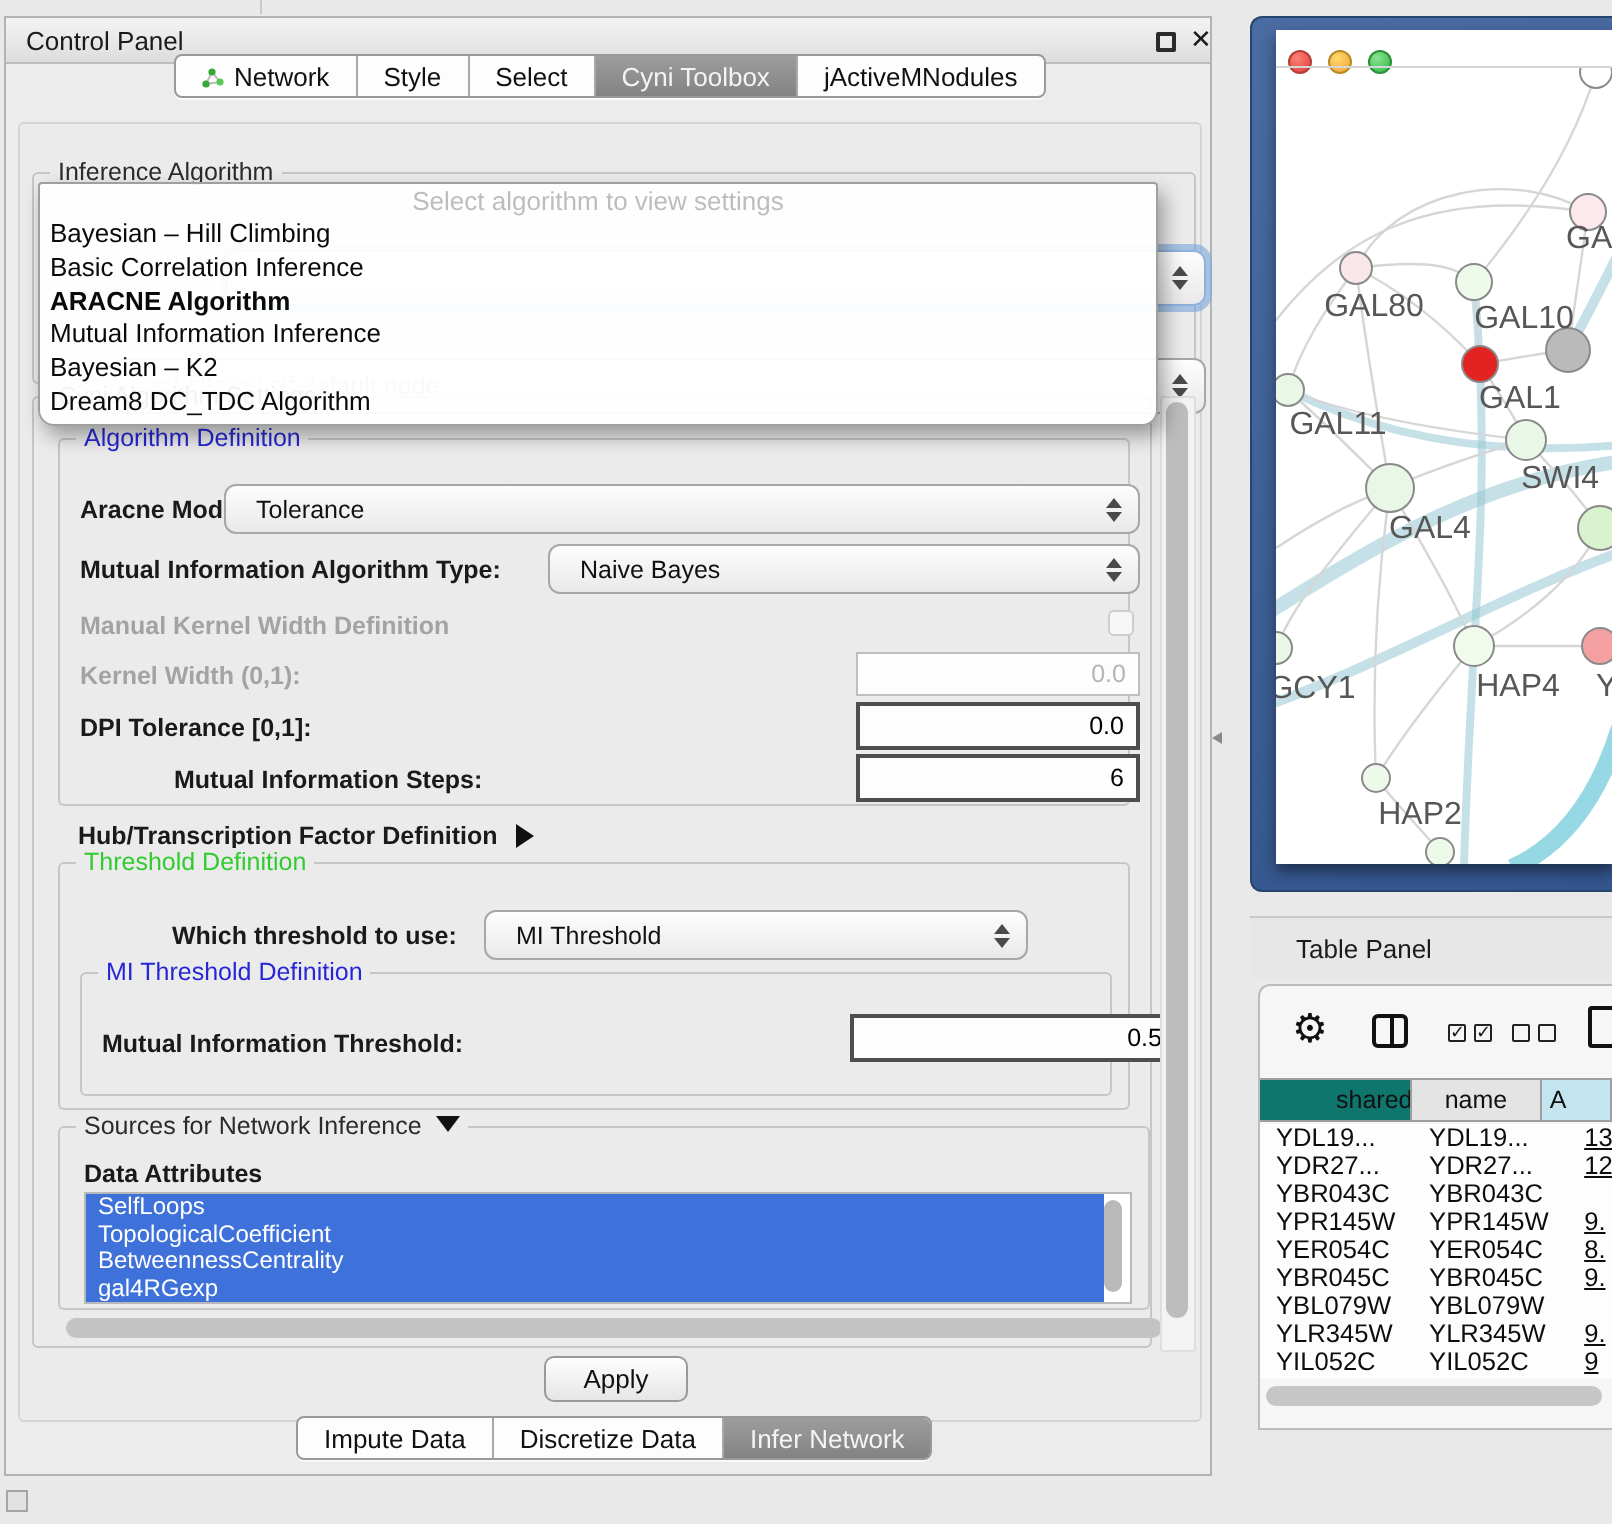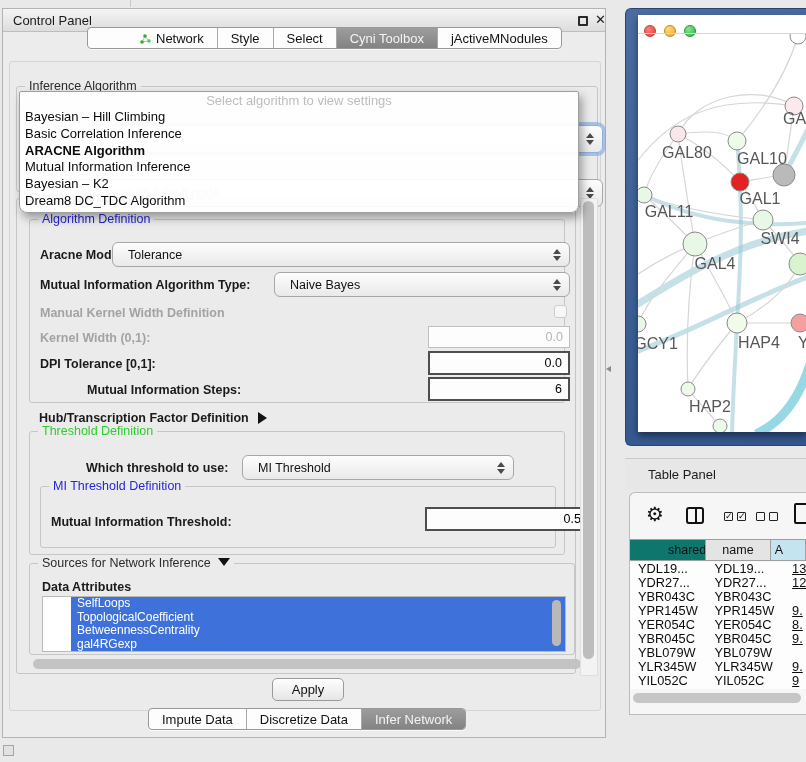--- a/index.html
+++ b/index.html
@@ -12,21 +12,21 @@
   #cp-titlebar { left:0; top:0; width:100%; height:23px; background:linear-gradient(#f4f4f4,#dddddd); border-bottom:1px solid #bdbdbd; }
   #cp-title { left:10px; top:4px; font-size:13px; color:#1a1a1a; }
   #cp-float { left:575px; top:7px; width:10px; height:10px; border:2px solid #2a2a2a; border-radius:1px; }
   #cp-close { left:592px; top:3px; font-size:13px; font-weight:bold; color:#1a1a1a; }
 
   
   .seg { display:flex; height:22px; border:1px solid #999; border-radius:4px; overflow:hidden; background:#fdfdfd; box-shadow:0 1px 0 rgba(255,255,255,.7); }
   .seg-item { display:flex; align-items:center; padding:0 13px; font-size:13px; color:#111; border-left:1px solid #a8a8a8; cursor:default; white-space:nowrap; }
   .seg-item:first-child { border-left:none; }
   .seg-item.sel { background:linear-gradient(#9d9d9d,#838383); color:#f4f4f4; }
-  #top-tabs { left:84px; top:18px;padding-left:39px; }
+  #top-tabs { left:84px; top:18px; }
   #bottom-tabs { left:145px; top:699px; }
   .net-ico { width:11px; height:11px; margin-right:5px; }
 
   
   #cp-content { left:6px; top:52px; width:592px; height:650px; background:#ebebeb; border:1px solid #d4d4d4; border-radius:3px; }
 
   
   .grp { position:absolute; border:1px solid #c6c6c6; border-radius:3px; }
   .grp-label { position:absolute; top:-8px; left:8px; background:#ebebeb; padding:0 4px; font-size:12.5px; color:#2b2b2b; white-space:nowrap; }
   .lbl-blue { color:#2626d6; }
@@ -65,21 +65,21 @@
   #thr-grp { left:12px; top:232px; width:536px; height:124px; }
   #mithr-grp { left:10px; top:54px; width:516px; height:62px; }
   #src-grp { left:12px; top:364px; width:546px; height:92px; }
 
   .tri-right { display:inline-block; width:0; height:0; border-top:6px solid transparent; border-bottom:6px solid transparent; border-left:9px solid #111; margin-left:9px; vertical-align:-2px; }
   .tri-down { display:inline-block; width:0; height:0; border-left:6px solid transparent; border-right:6px solid transparent; border-top:8px solid #111; margin-left:7px; vertical-align:1px; }
 
   .checkbox { position:absolute; width:13px; height:13px; border:1px solid #cdcdcd; border-radius:3px; background:#f7f7f7; }
 
   
-  #attr-list { position:absolute; left:12px; top:32px; width:524px; height:56px; background:#fff; border:1px solid #b9b9b9; overflow:hidden;padding-left:28px; }
+  #attr-list { position:absolute; left:12px; top:32px; width:524px; height:56px; background:#fff; border:1px solid #b9b9b9; overflow:hidden; }
   .attr-item { height:13.6px; line-height:13.6px; font-size:12px; color:#fff; background:#3e71d9; padding-left:6px; width:509px; }
   #attr-vthumb { position:absolute; right:4px; top:3px; width:9px; height:46px; background:#b9b9b9; border-radius:5px; }
   #h-scroll { left:16px; top:460px; width:548px; height:12px; }
   #h-thumb { width:100%; height:10px; background:#c3c3c3; border-radius:6px; }
 
   #apply-btn { left:262px; top:616px; width:72px; height:23px; background:linear-gradient(#fefefe,#e6e6e6); border:1px solid #9a9a9a; border-radius:5px; font-size:13px; color:#111; text-align:center; line-height:21px; }
 
   #mini-icon { left:3px; top:745px; width:11px; height:11px; border:1px solid #a5a5a5; background:#e2e2e2; }
   #top-artifact { left:130px; top:0; width:1px; height:7px; background:#c9c9c9; }
   #divider-arrow { left:606px; top:366px; width:0; height:0; border-top:3px solid transparent; border-bottom:3px solid transparent; border-right:5px solid #8a8a8a; }

